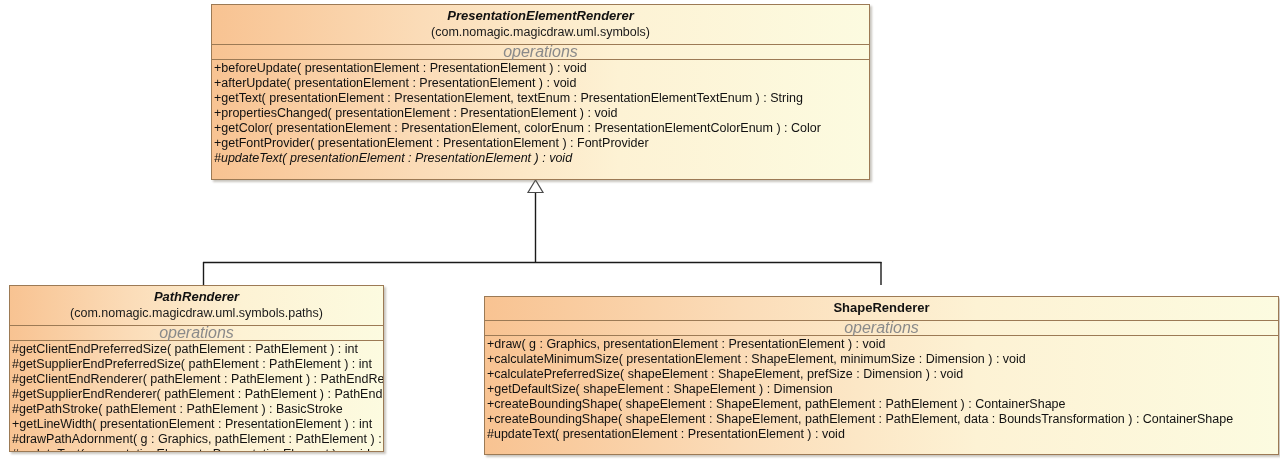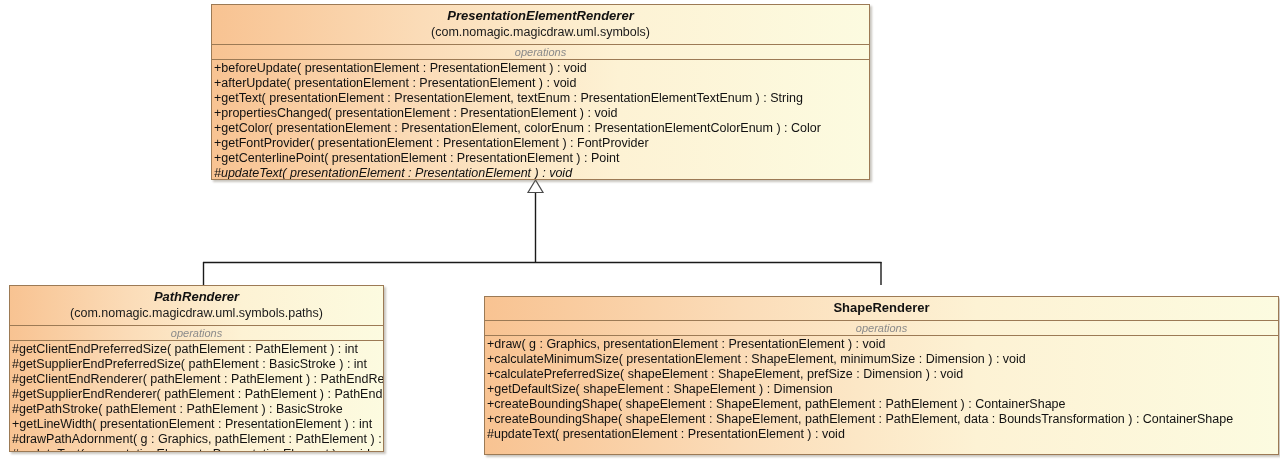--- a/index.html
+++ b/index.html
@@ -60,21 +60,21 @@
   }
   .uml-pkg {
     font-size: 12.5px;
     color: #1a1a1a;
     line-height: 16px;
     white-space: nowrap;
   }
 
   .uml-compartment-label {
     text-align: center;
-    font-size: 11px;
+    font-size: 16px;
     font-style: italic;
     color: #8a8a8a;
     line-height: 12px;
     padding: 1px 0 1px 0;
     border-bottom: 1px solid #9c7a55;
   }
 
   .uml-members {
     padding: 1px 0 2px 0;
   }
@@ -134,34 +134,33 @@
       <div class="uml-pkg">(com.nomagic.magicdraw.uml.symbols)</div>
     </div>
     <div class="uml-compartment-label">operations</div>
     <div class="uml-members">
       <div class="uml-member">+beforeUpdate( presentationElement : PresentationElement ) : void</div>
       <div class="uml-member">+afterUpdate( presentationElement : PresentationElement ) : void</div>
       <div class="uml-member">+getText( presentationElement : PresentationElement, textEnum : PresentationElementTextEnum ) : String</div>
       <div class="uml-member">+propertiesChanged( presentationElement : PresentationElement ) : void</div>
       <div class="uml-member">+getColor( presentationElement : PresentationElement, colorEnum : PresentationElementColorEnum ) : Color</div>
       <div class="uml-member">+getFontProvider( presentationElement : PresentationElement ) : FontProvider</div>
-      <div class="uml-member">+getCenterlinePoint( presentationElement : PresentationElement ) : Point</div>
       <div class="uml-member abstract">#updateText( presentationElement : PresentationElement )  : void</div>
     </div>
   </div>
 
   <div class="uml-class" id="class-pathrenderer">
     <div class="uml-header">
       <div class="uml-name abstract">PathRenderer</div>
       <div class="uml-pkg">(com.nomagic.magicdraw.uml.symbols.paths)</div>
     </div>
     <div class="uml-compartment-label">operations</div>
     <div class="uml-members">
       <div class="uml-member">#getClientEndPreferredSize( pathElement : PathElement ) : int</div>
-      <div class="uml-member">#getSupplierEndPreferredSize( pathElement : BasicStroke ) : int</div>
+      <div class="uml-member">#getSupplierEndPreferredSize( pathElement : PathElement ) : int</div>
       <div class="uml-member">#getClientEndRenderer( pathElement : PathElement ) : PathEndRenderer</div>
       <div class="uml-member">#getSupplierEndRenderer( pathElement : PathElement ) : PathEndRenderer</div>
       <div class="uml-member">#getPathStroke( pathElement : PathElement ) : BasicStroke</div>
       <div class="uml-member">+getLineWidth( presentationElement : PresentationElement ) : int</div>
       <div class="uml-member">#drawPathAdornment( g : Graphics, pathElement : PathElement ) : void</div>
       <div class="uml-member">#updateText( presentationElement : PresentationElement ) : void</div>
     </div>
   </div>
 
   <div class="uml-class" id="class-shaperenderer">

